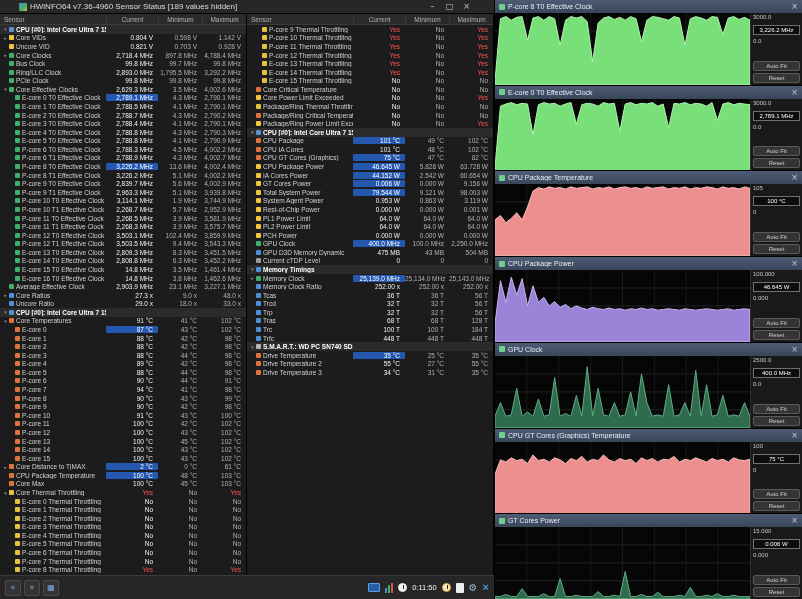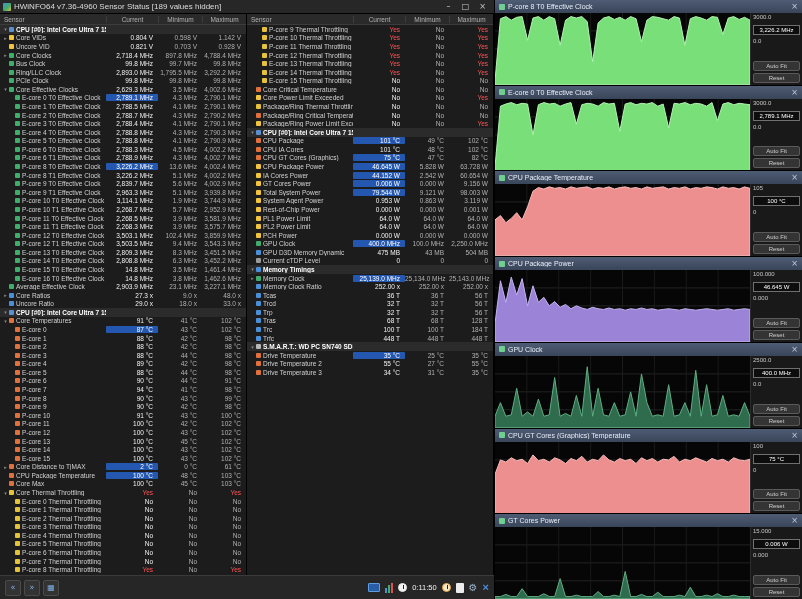--- a/index.html
+++ b/index.html
@@ -1,19 +1,19 @@
 <!DOCTYPE html>
 <html><head>
 <meta charset="utf-8">
 <style>
 *{box-sizing:border-box;margin:0;padding:0}
 html,body{width:802px;height:599px;background:#0c0c0c;font-family:"Liberation Sans",sans-serif;overflow:hidden}
 .app{display:flex;width:802px;height:599px}
 .main{width:495px;height:599px;display:flex;flex-direction:column;background:#1c1c1c;border-right:1px solid #000}
-.titlebar{height:14px;background:#272727;display:flex;align-items:center;padding:0 3px;gap:3px;border-bottom:1px solid #000;flex:none}
+.titlebar{height:14px;background:#272727;display:flex;align-items:center;padding:0 19px;gap:3px;border-bottom:1px solid #000;flex:none}
 .app-icon{width:8px;height:8px;border-radius:1px;background:linear-gradient(135deg,#4a90d9 0%,#3fae6a 55%,#e0c040 100%);flex:none}
 .ttext{font-size:8px;color:#dcdcdc;white-space:nowrap;overflow:hidden}
 .wbtns{margin-left:auto;display:flex}
 .wbtn{width:17px;text-align:center;font-size:8px;color:#c8c8c8;line-height:14px;font-family:"DejaVu Sans",sans-serif}
 .content{flex:1;display:flex;overflow:hidden}
 .pane{width:247px;display:flex;flex-direction:column;border-right:1px solid #000;overflow:hidden;background:#1c1c1c}
 .phead{height:11px;background:#2a2a2a;border-bottom:1px solid #3c3c3c;display:flex;align-items:center;font-size:6.5px;color:#b4b4b4;flex:none}
 .hsensor{flex:1;padding-left:4px}
 .hval{text-align:center;border-left:1px solid #3c3c3c}
 .w1{width:52px}.w2{width:44px}.w3{width:44px}

